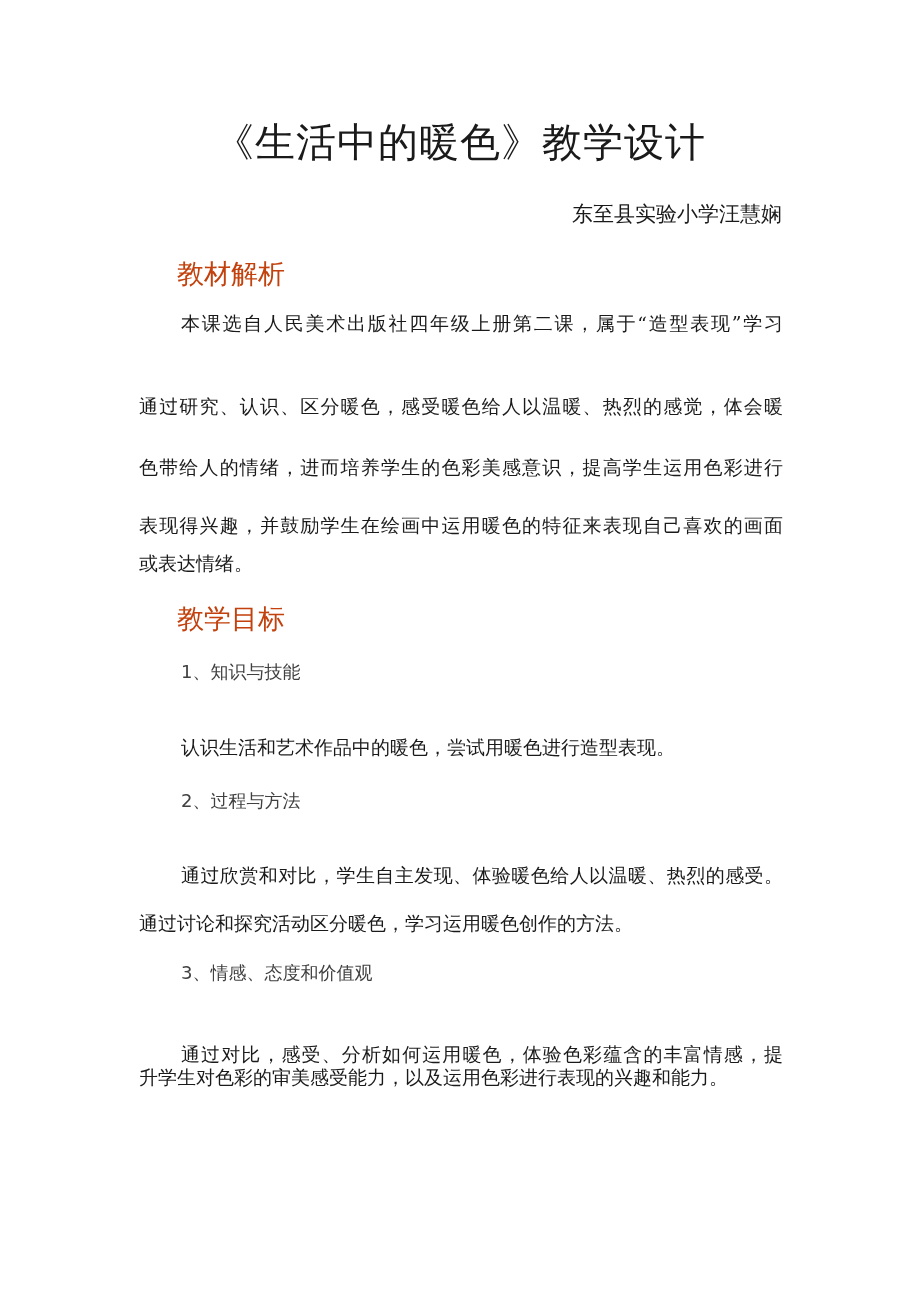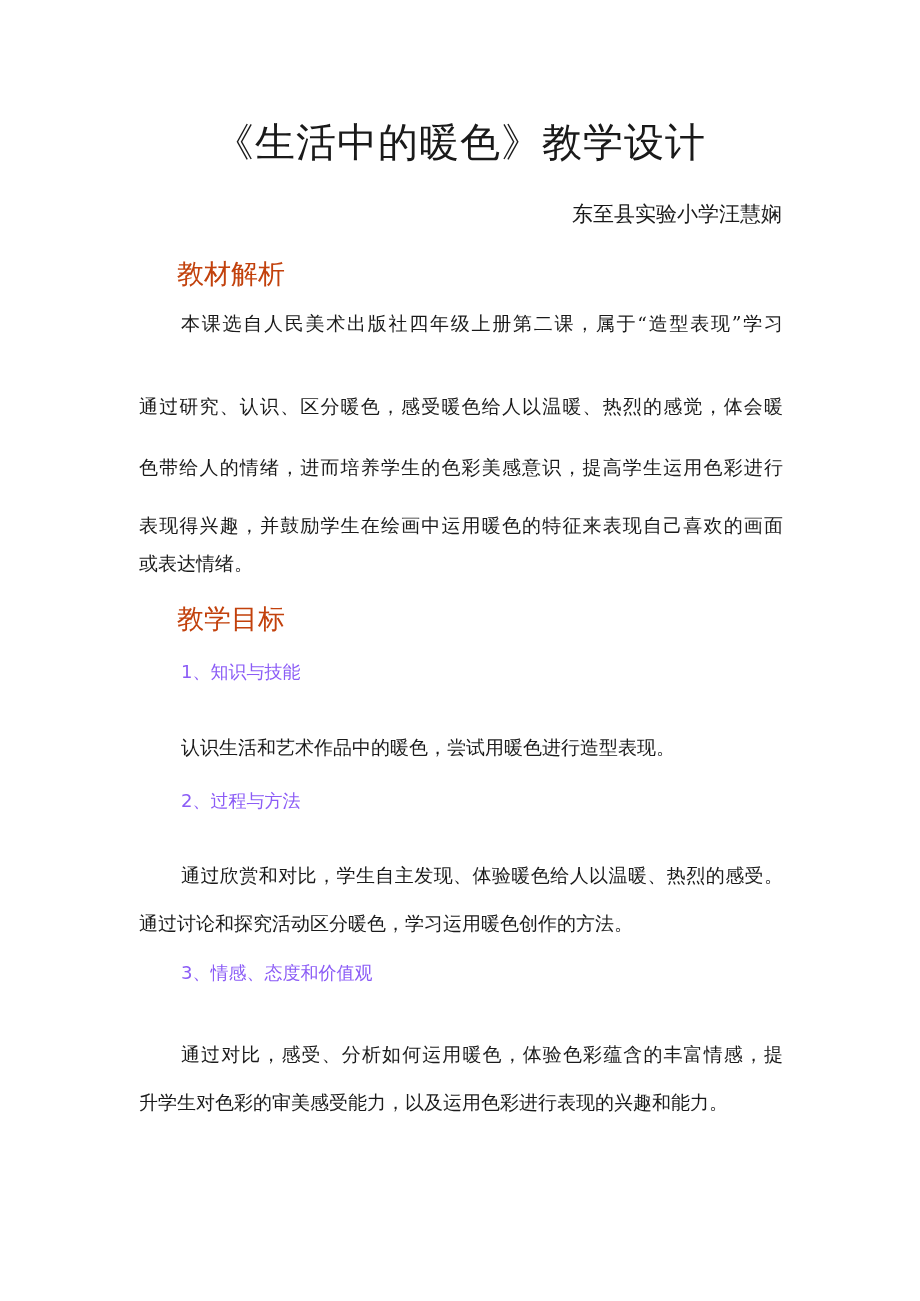--- a/index.html
+++ b/index.html
@@ -60,21 +60,21 @@
       text-align: justify;
       text-align-last: justify;
     }
     .justify.indent {
       width: 602px;
     }
     .sub-heading {
       left: 181px;
       font-size: 18px;
       font-family: "DejaVu Sans", "Liberation Sans", sans-serif;
-      color: #8b5cf6;
+      color: #404040;
     }
   </style>
 </head>
 <body>
 
 <div class="page">
 
   <div class="line title">《生活中的暖色》教学设计</div>
 
   <div class="line author">东至县实验小学汪慧娴</div>
@@ -91,15 +91,15 @@
 
   <div class="line sub-heading" style="top:663px;">1、知识与技能</div>
   <div class="line body-line indent" style="top:738px;">认识生活和艺术作品中的暖色，尝试用暖色进行造型表现。</div>
 
   <div class="line sub-heading" style="top:792px;">2、过程与方法</div>
   <div class="line body-line indent justify indent" style="top:866px;">通过欣赏和对比，学生自主发现、体验暖色给人以温暖、热烈的感受。</div>
   <div class="line body-line" style="top:914px;">通过讨论和探究活动区分暖色，学习运用暖色创作的方法。</div>
 
   <div class="line sub-heading" style="top:940px;margin-top:24px;">3、情感、态度和价值观</div>
   <div class="line body-line indent justify indent" style="top:1045px;">通过对比，感受、分析如何运用暖色，体验色彩蕴含的丰富情感，提</div>
-  <div class="line body-line" style="top:1093px;">升学生对色彩的审美感受能力，以及运用色彩进行表现的兴趣和能力。</div>
+  <div class="line body-line" style="top:1068px;">升学生对色彩的审美感受能力，以及运用色彩进行表现的兴趣和能力。</div>
 
 </div>
 
 </body></html>

